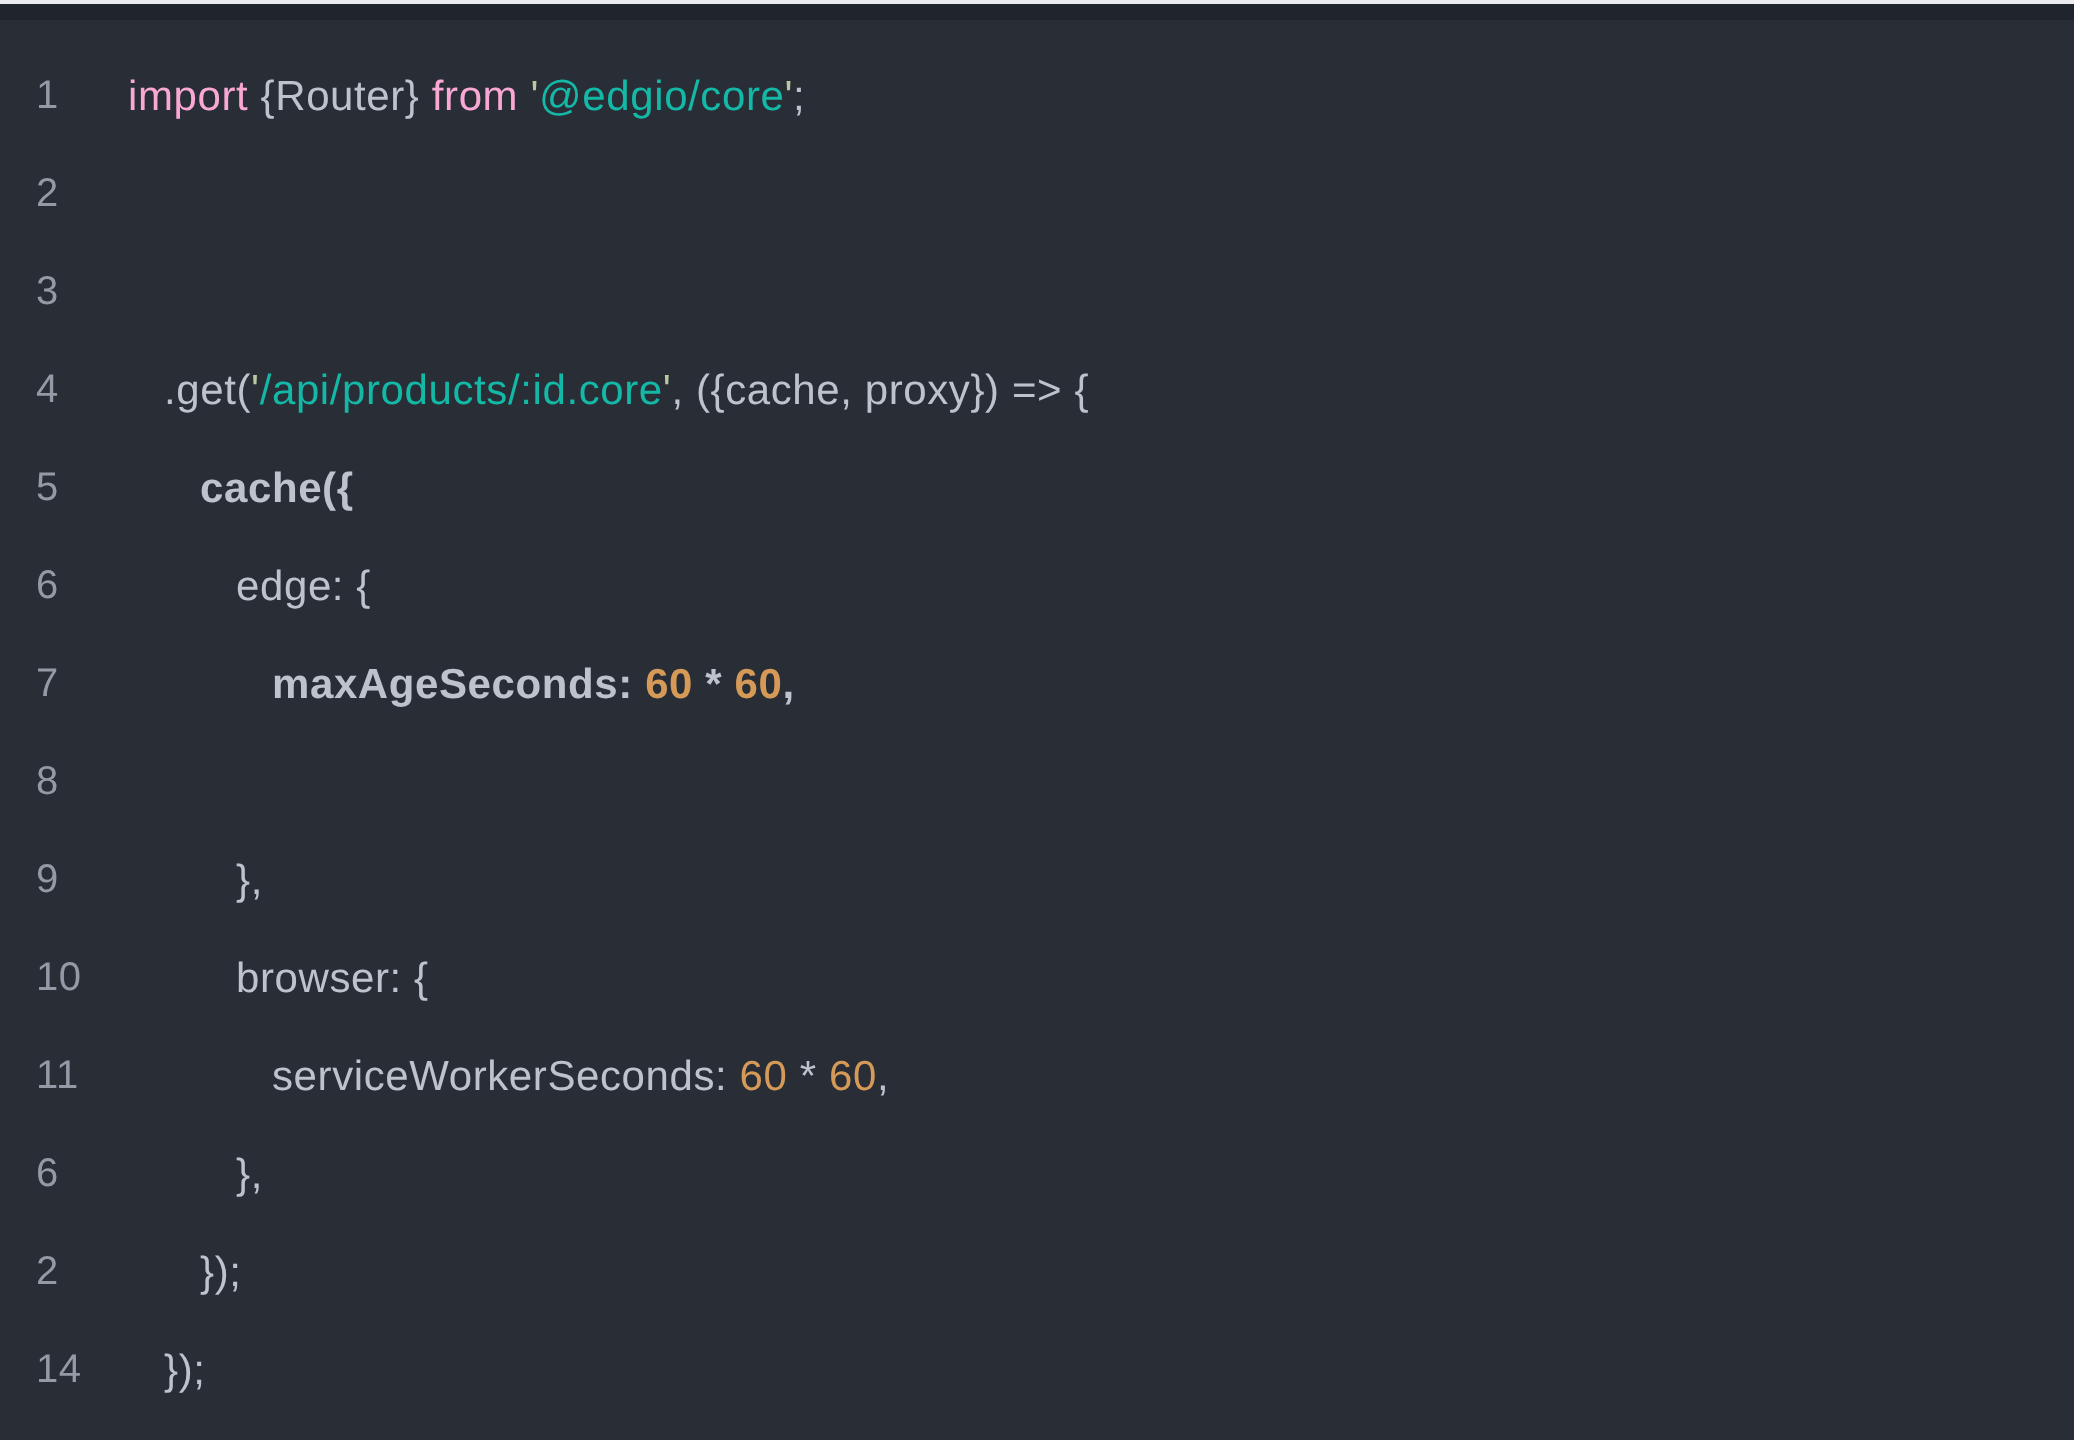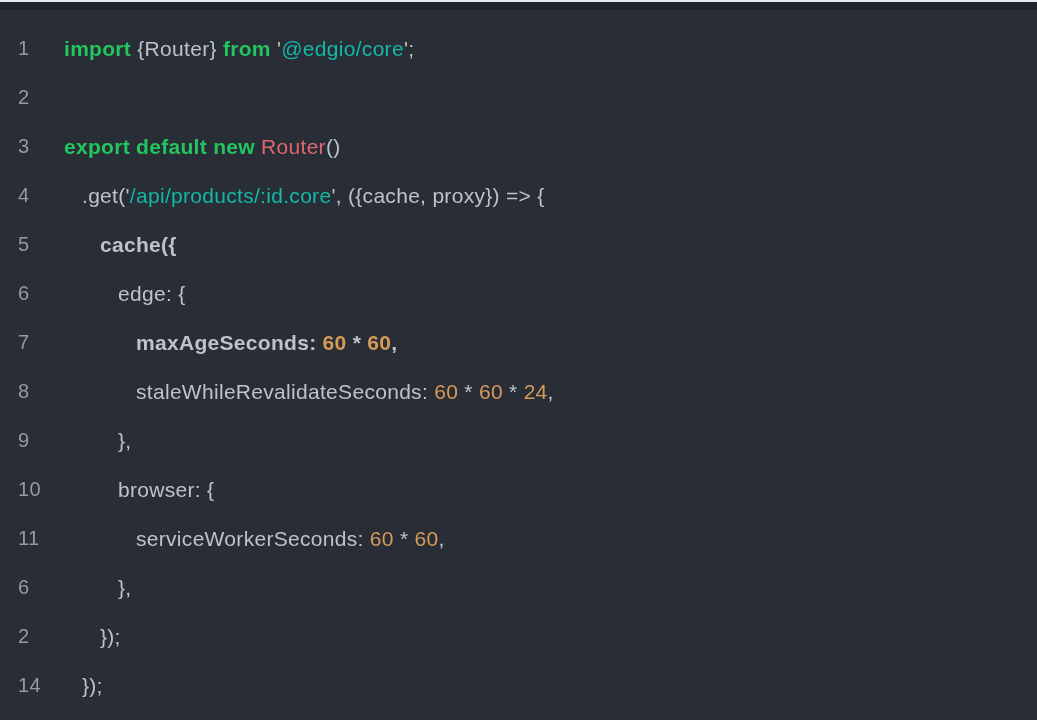--- a/index.html
+++ b/index.html
@@ -38,21 +38,21 @@
     box-sizing: border-box;
     color: #939aa6;
     font-size: 20px;
     user-select: none;
   }
   .line-content {
     white-space: pre;
     color: #bcc3cd;
   }
   .tok-plain   { color: #bcc3cd; margin-top: 16px; }
-  .tok-keyword { color: #22c55e; font-weight: bold; }
+  .tok-keyword { color: #f9a8d4; font-weight: normal; }
   .tok-string  { color: #14b8a6; }
   .tok-quote   { color: #b9c9a1; }
   .tok-class   { color: #e0676f; }
   .tok-number  { color: #d59a58; }
 </style>
 </head>
 <body>
 
 <div class="top-sliver"></div>
 <div class="top-band"></div>
@@ -61,41 +61,39 @@
     <div class="code-row">
       <span class="gutter">1</span>
       <span class="line-content" style="padding-left: 0px;"><span class="tok-keyword">import</span><span class="tok-plain"> {Router} </span><span class="tok-keyword">from</span><span class="tok-plain"> </span><span class="tok-quote">'</span><span class="tok-string">@edgio/core</span><span class="tok-quote">'</span><span class="tok-plain">;</span></span>
     </div>
     <div class="code-row">
       <span class="gutter">2</span>
       <span class="line-content" style="padding-left: 0px;"></span>
     </div>
     <div class="code-row">
       <span class="gutter">3</span>
-      <span class="line-content" style="padding-left: 0px;"><span class="tok-keyword">export default new</span><span class="tok-plain"> </span><span class="tok-class">Router</span><span class="tok-plain">()</span></span>
     </div>
     <div class="code-row">
       <span class="gutter">4</span>
       <span class="line-content" style="padding-left: 18px;"><span class="tok-plain">.get(</span><span class="tok-quote">'</span><span class="tok-string">/api/products/:id.core</span><span class="tok-quote">'</span><span class="tok-plain">, ({cache, proxy}) =&gt; {</span></span>
     </div>
     <div class="code-row">
       <span class="gutter">5</span>
       <span class="line-content" style="padding-left: 36px; font-weight: bold;"><span class="tok-plain">cache({</span></span>
     </div>
     <div class="code-row">
       <span class="gutter">6</span>
       <span class="line-content" style="padding-left: 54px;"><span class="tok-plain">edge: {</span></span>
     </div>
     <div class="code-row">
       <span class="gutter">7</span>
       <span class="line-content" style="padding-left: 72px; font-weight: bold;"><span class="tok-plain">maxAgeSeconds: </span><span class="tok-number">60</span><span class="tok-plain"> * </span><span class="tok-number">60</span><span class="tok-plain">,</span></span>
     </div>
     <div class="code-row">
       <span class="gutter">8</span>
-      <span class="line-content" style="padding-left: 72px;"><span class="tok-plain">staleWhileRevalidateSeconds: </span><span class="tok-number">60</span><span class="tok-plain"> * </span><span class="tok-number">60</span><span class="tok-plain"> * </span><span class="tok-number">24</span><span class="tok-plain">,</span></span>
     </div>
     <div class="code-row">
       <span class="gutter">9</span>
       <span class="line-content" style="padding-left: 54px;"><span class="tok-plain">},</span></span>
     </div>
     <div class="code-row">
       <span class="gutter">10</span>
       <span class="line-content" style="padding-left: 54px;"><span class="tok-plain">browser: {</span></span>
     </div>
     <div class="code-row">

